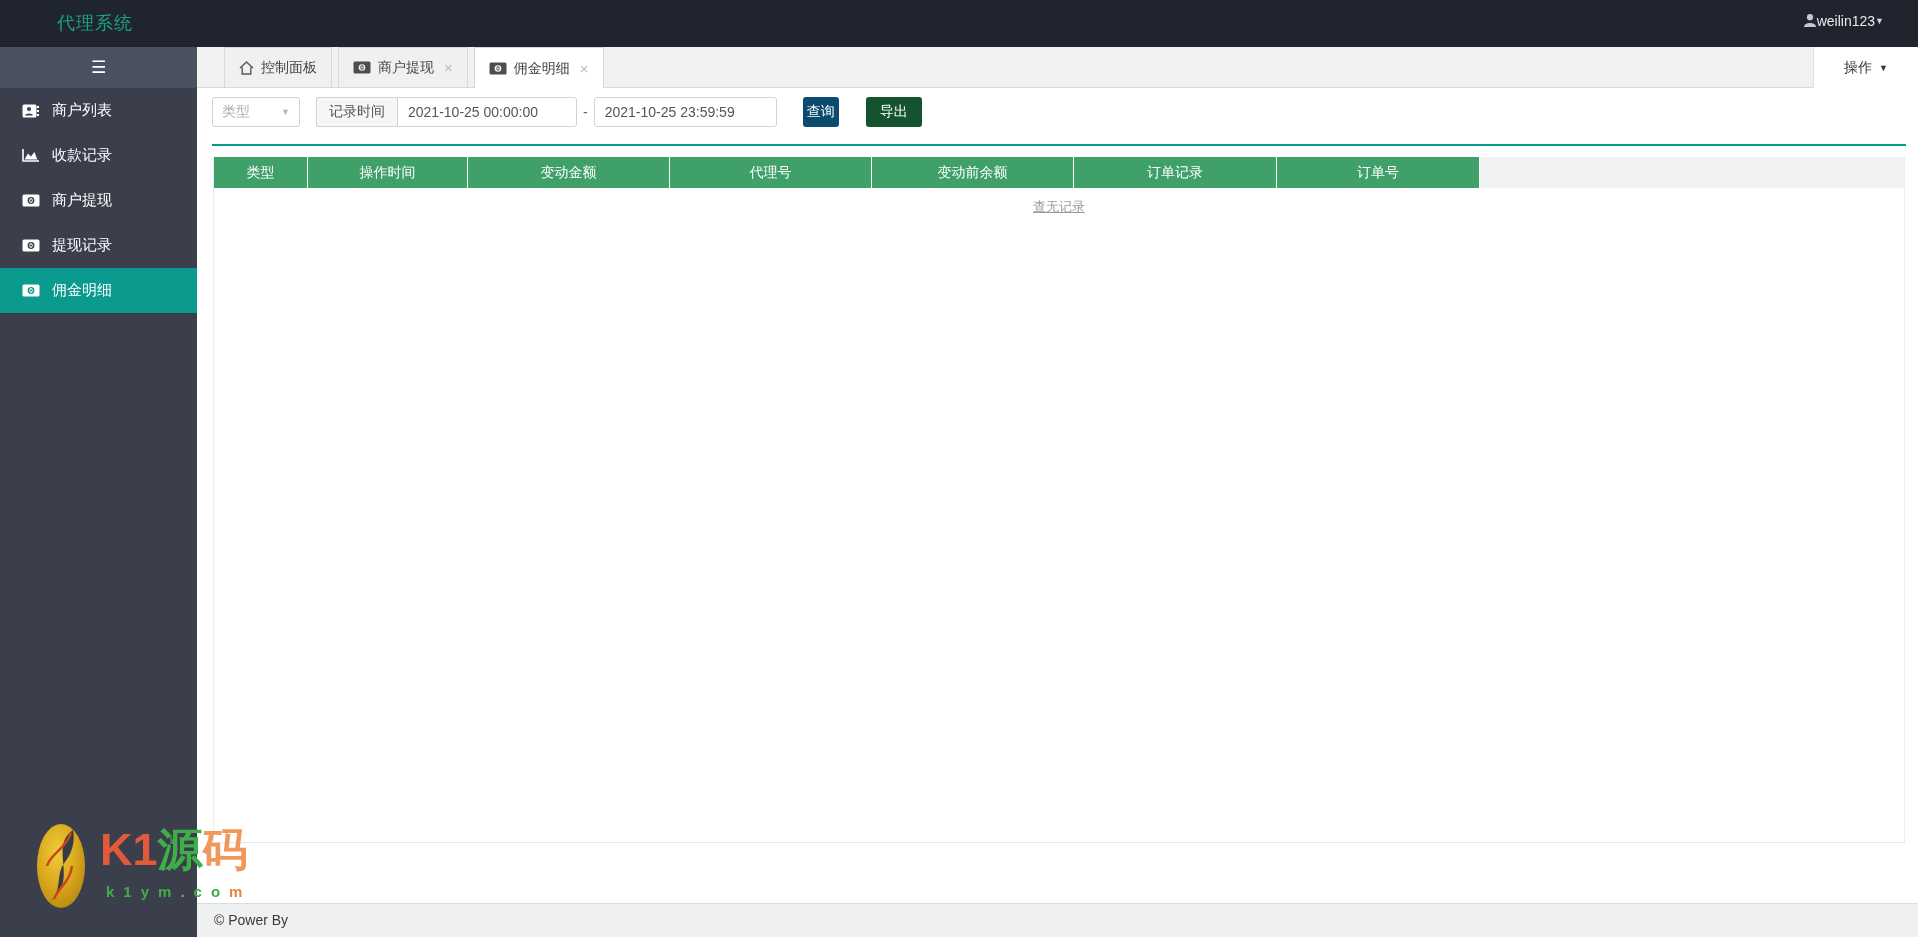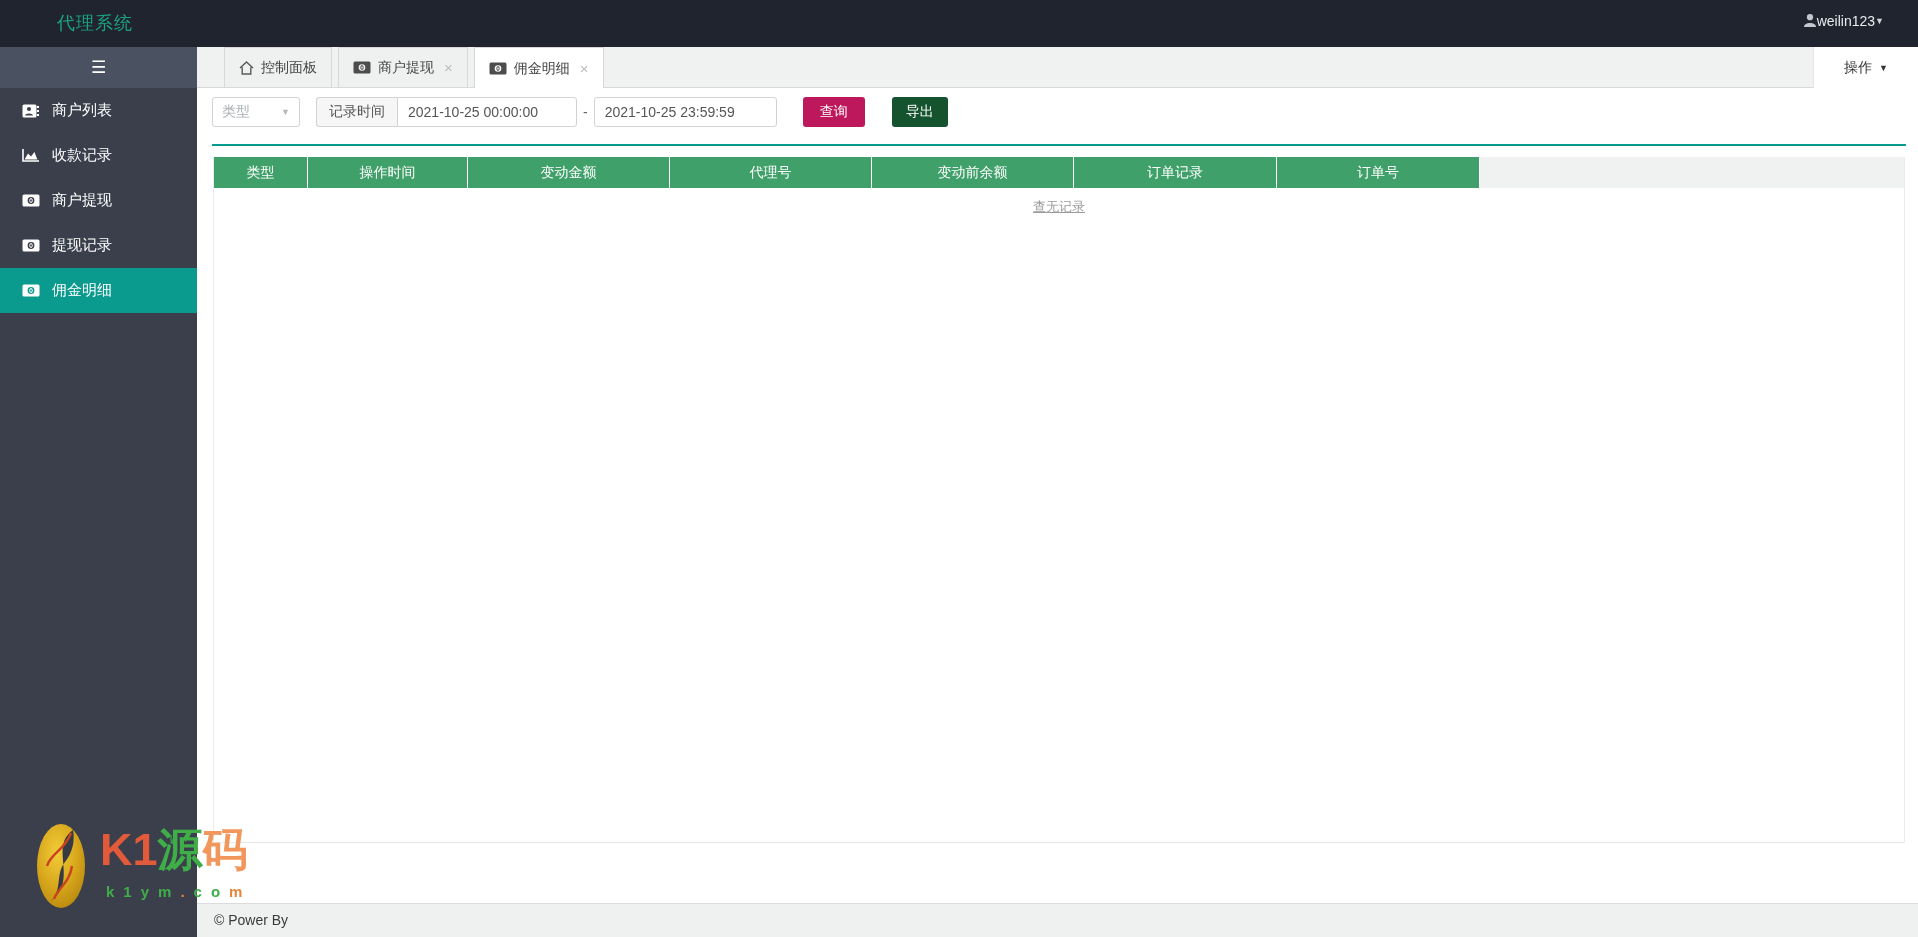--- a/index.html
+++ b/index.html
@@ -61,21 +61,21 @@
     border-radius:3px 0 0 3px; display:flex; align-items:center; padding:0 12px;
     font-size:14px; color:#555; }
   .itext { width:180px; height:30px; border:1px solid #d2d2d2;
     border-radius:0 3px 3px 0; padding:0 10px; font-size:14px; color:#555;
     font-family:inherit; outline:none; }
   .sep { margin:0 6px; color:#666; font-size:14px; }
   .itext2 { width:183px; height:30px; border:1px solid #d2d2d2; border-radius:3px;
     padding:0 10px; font-size:14px; color:#555; font-family:inherit; outline:none; }
   .btn { height:30px; border:none; border-radius:3px; color:#fff; font-size:14px;
     font-family:inherit; cursor:pointer; }
-  .btn.query { width:62px; margin-left:26px; background:#be185d; }
+  .btn.query { width:36px; margin-left:26px; background:#0c4a6e; }
   .btn.export { width:56px; margin-left:27px; background:#14532d; }
 
   .divider { position:absolute; left:15px; top:56px; width:1694px; height:2px;
     background:#049c8c; }
 
   .tablebox { position:absolute; left:16px; top:69px; width:1692px; height:686px;
     border-left:1px solid #ececec; border-right:1px solid #ececec;
     border-bottom:1px solid #e7e7e7; }
   .thead { display:flex; height:31px; }
   .th { background:#3fa069; color:#fff; font-size:14px; display:flex;

